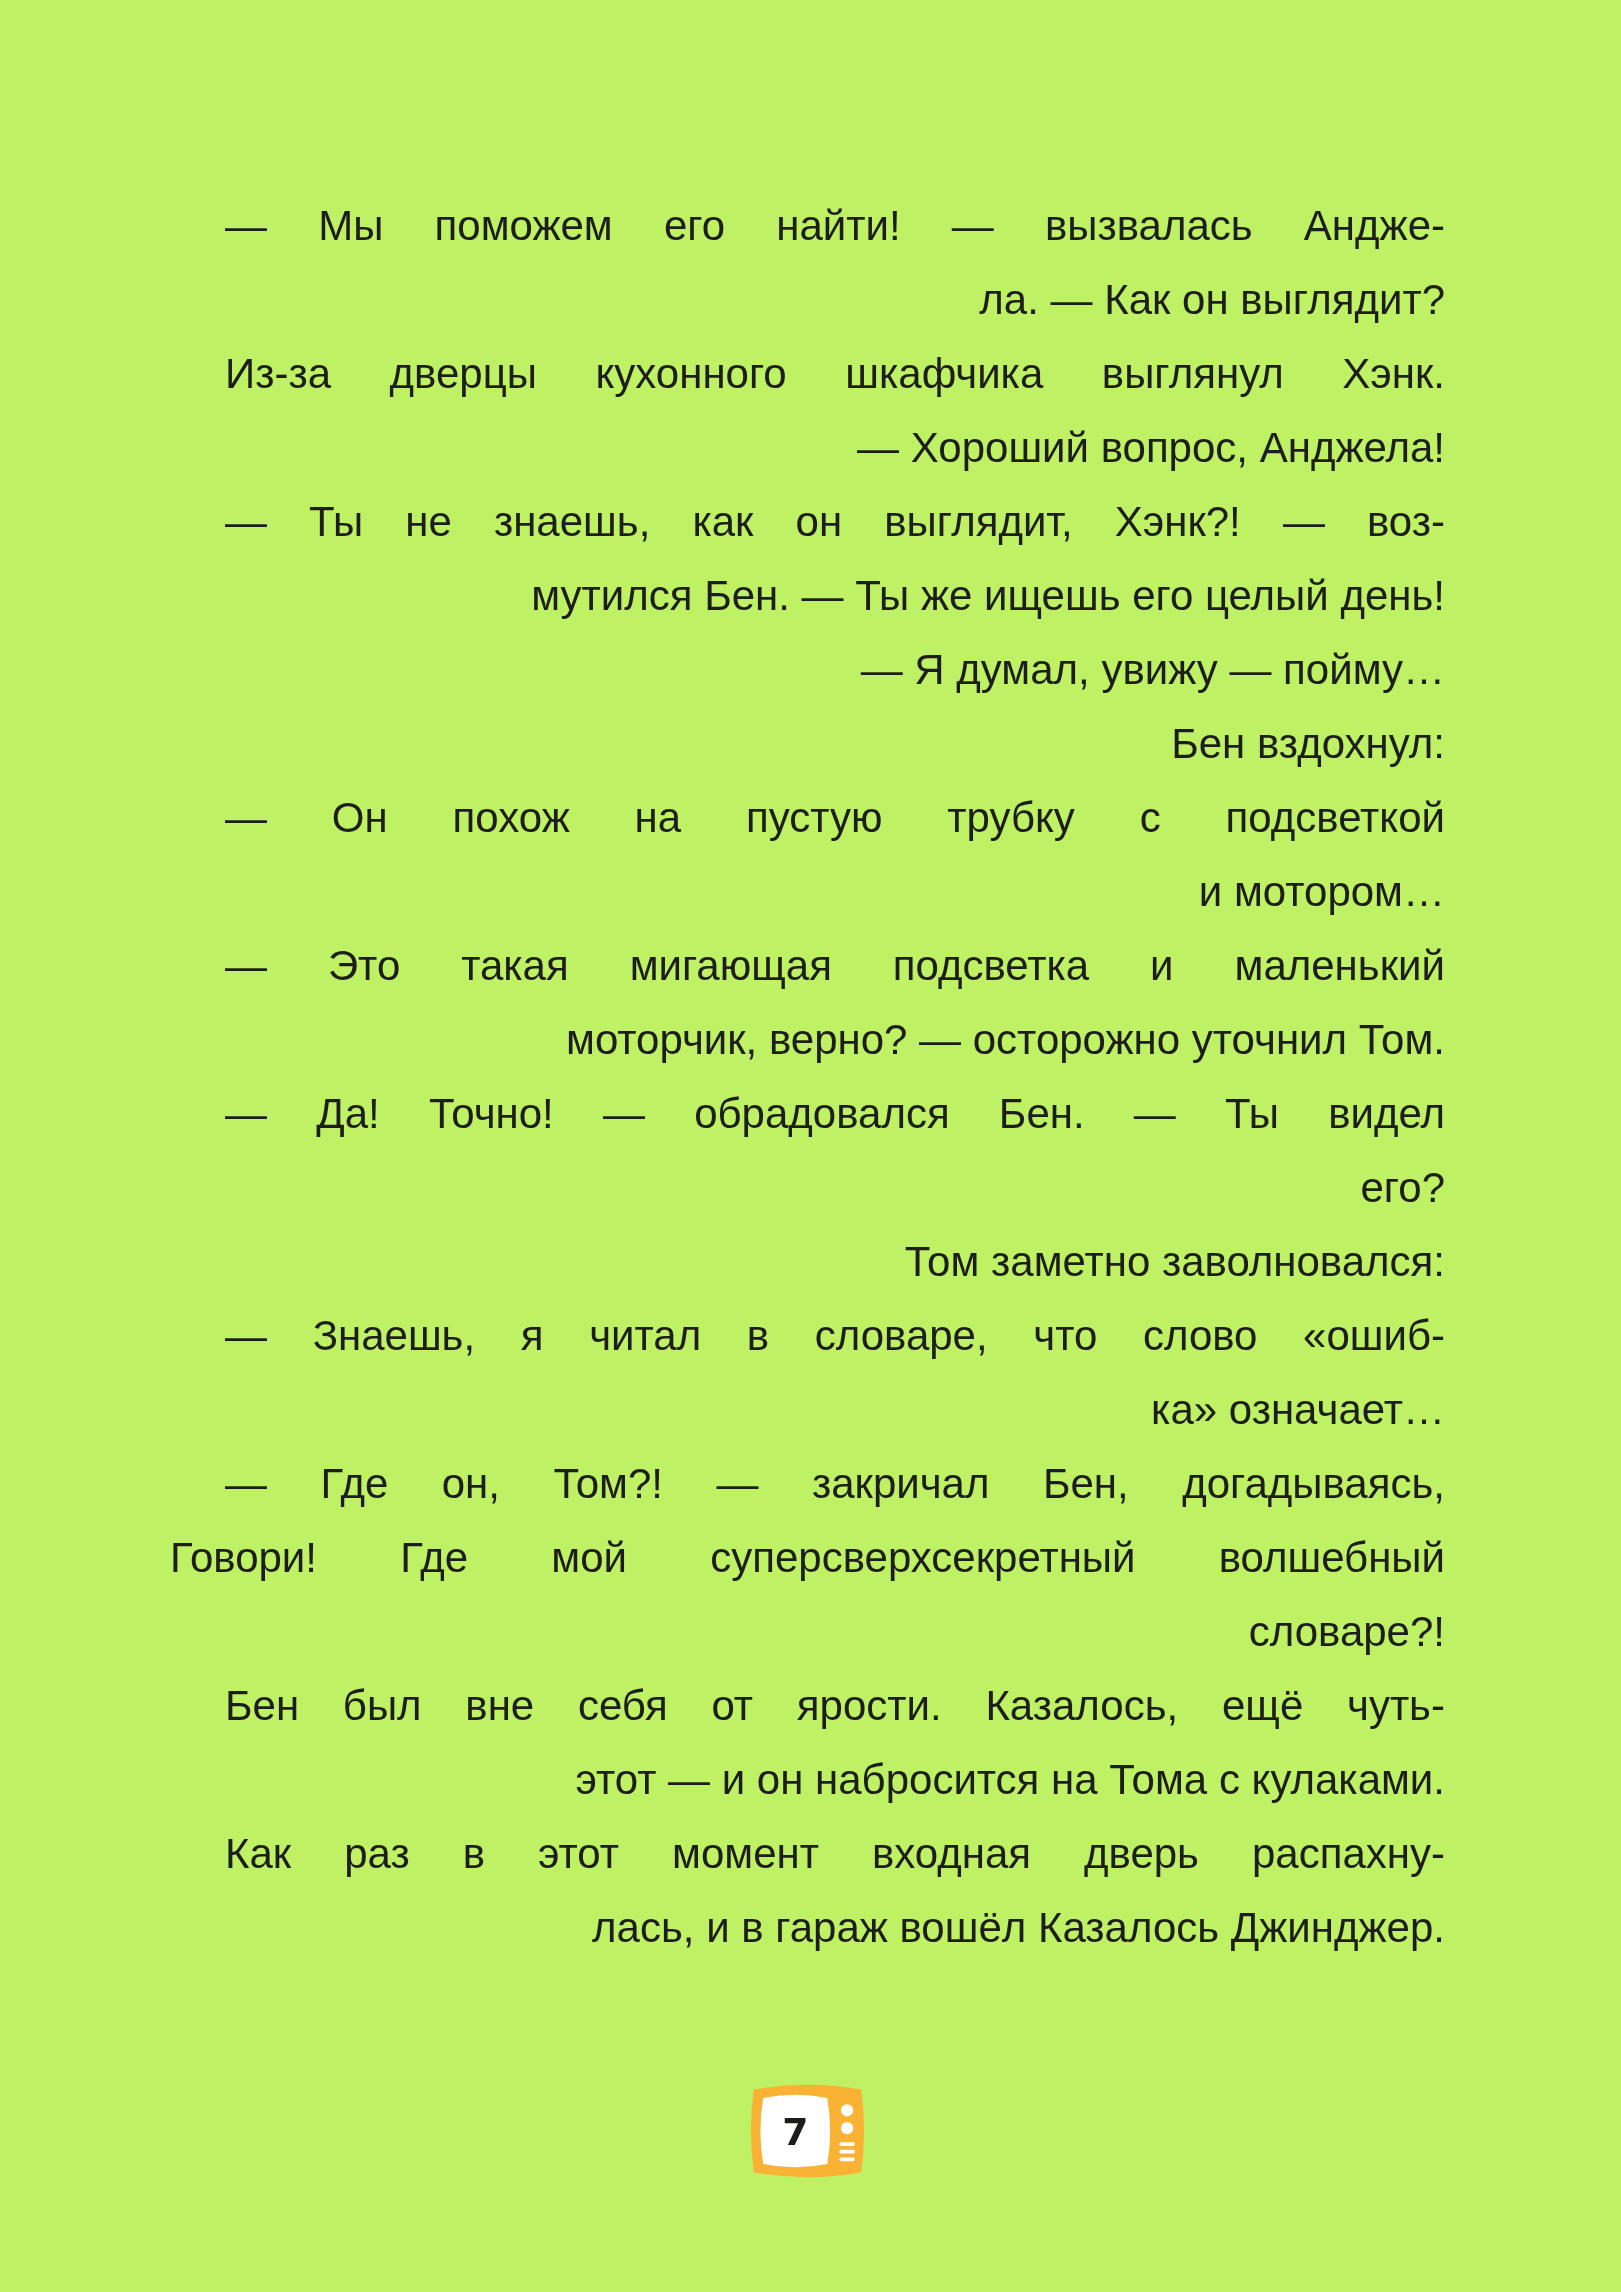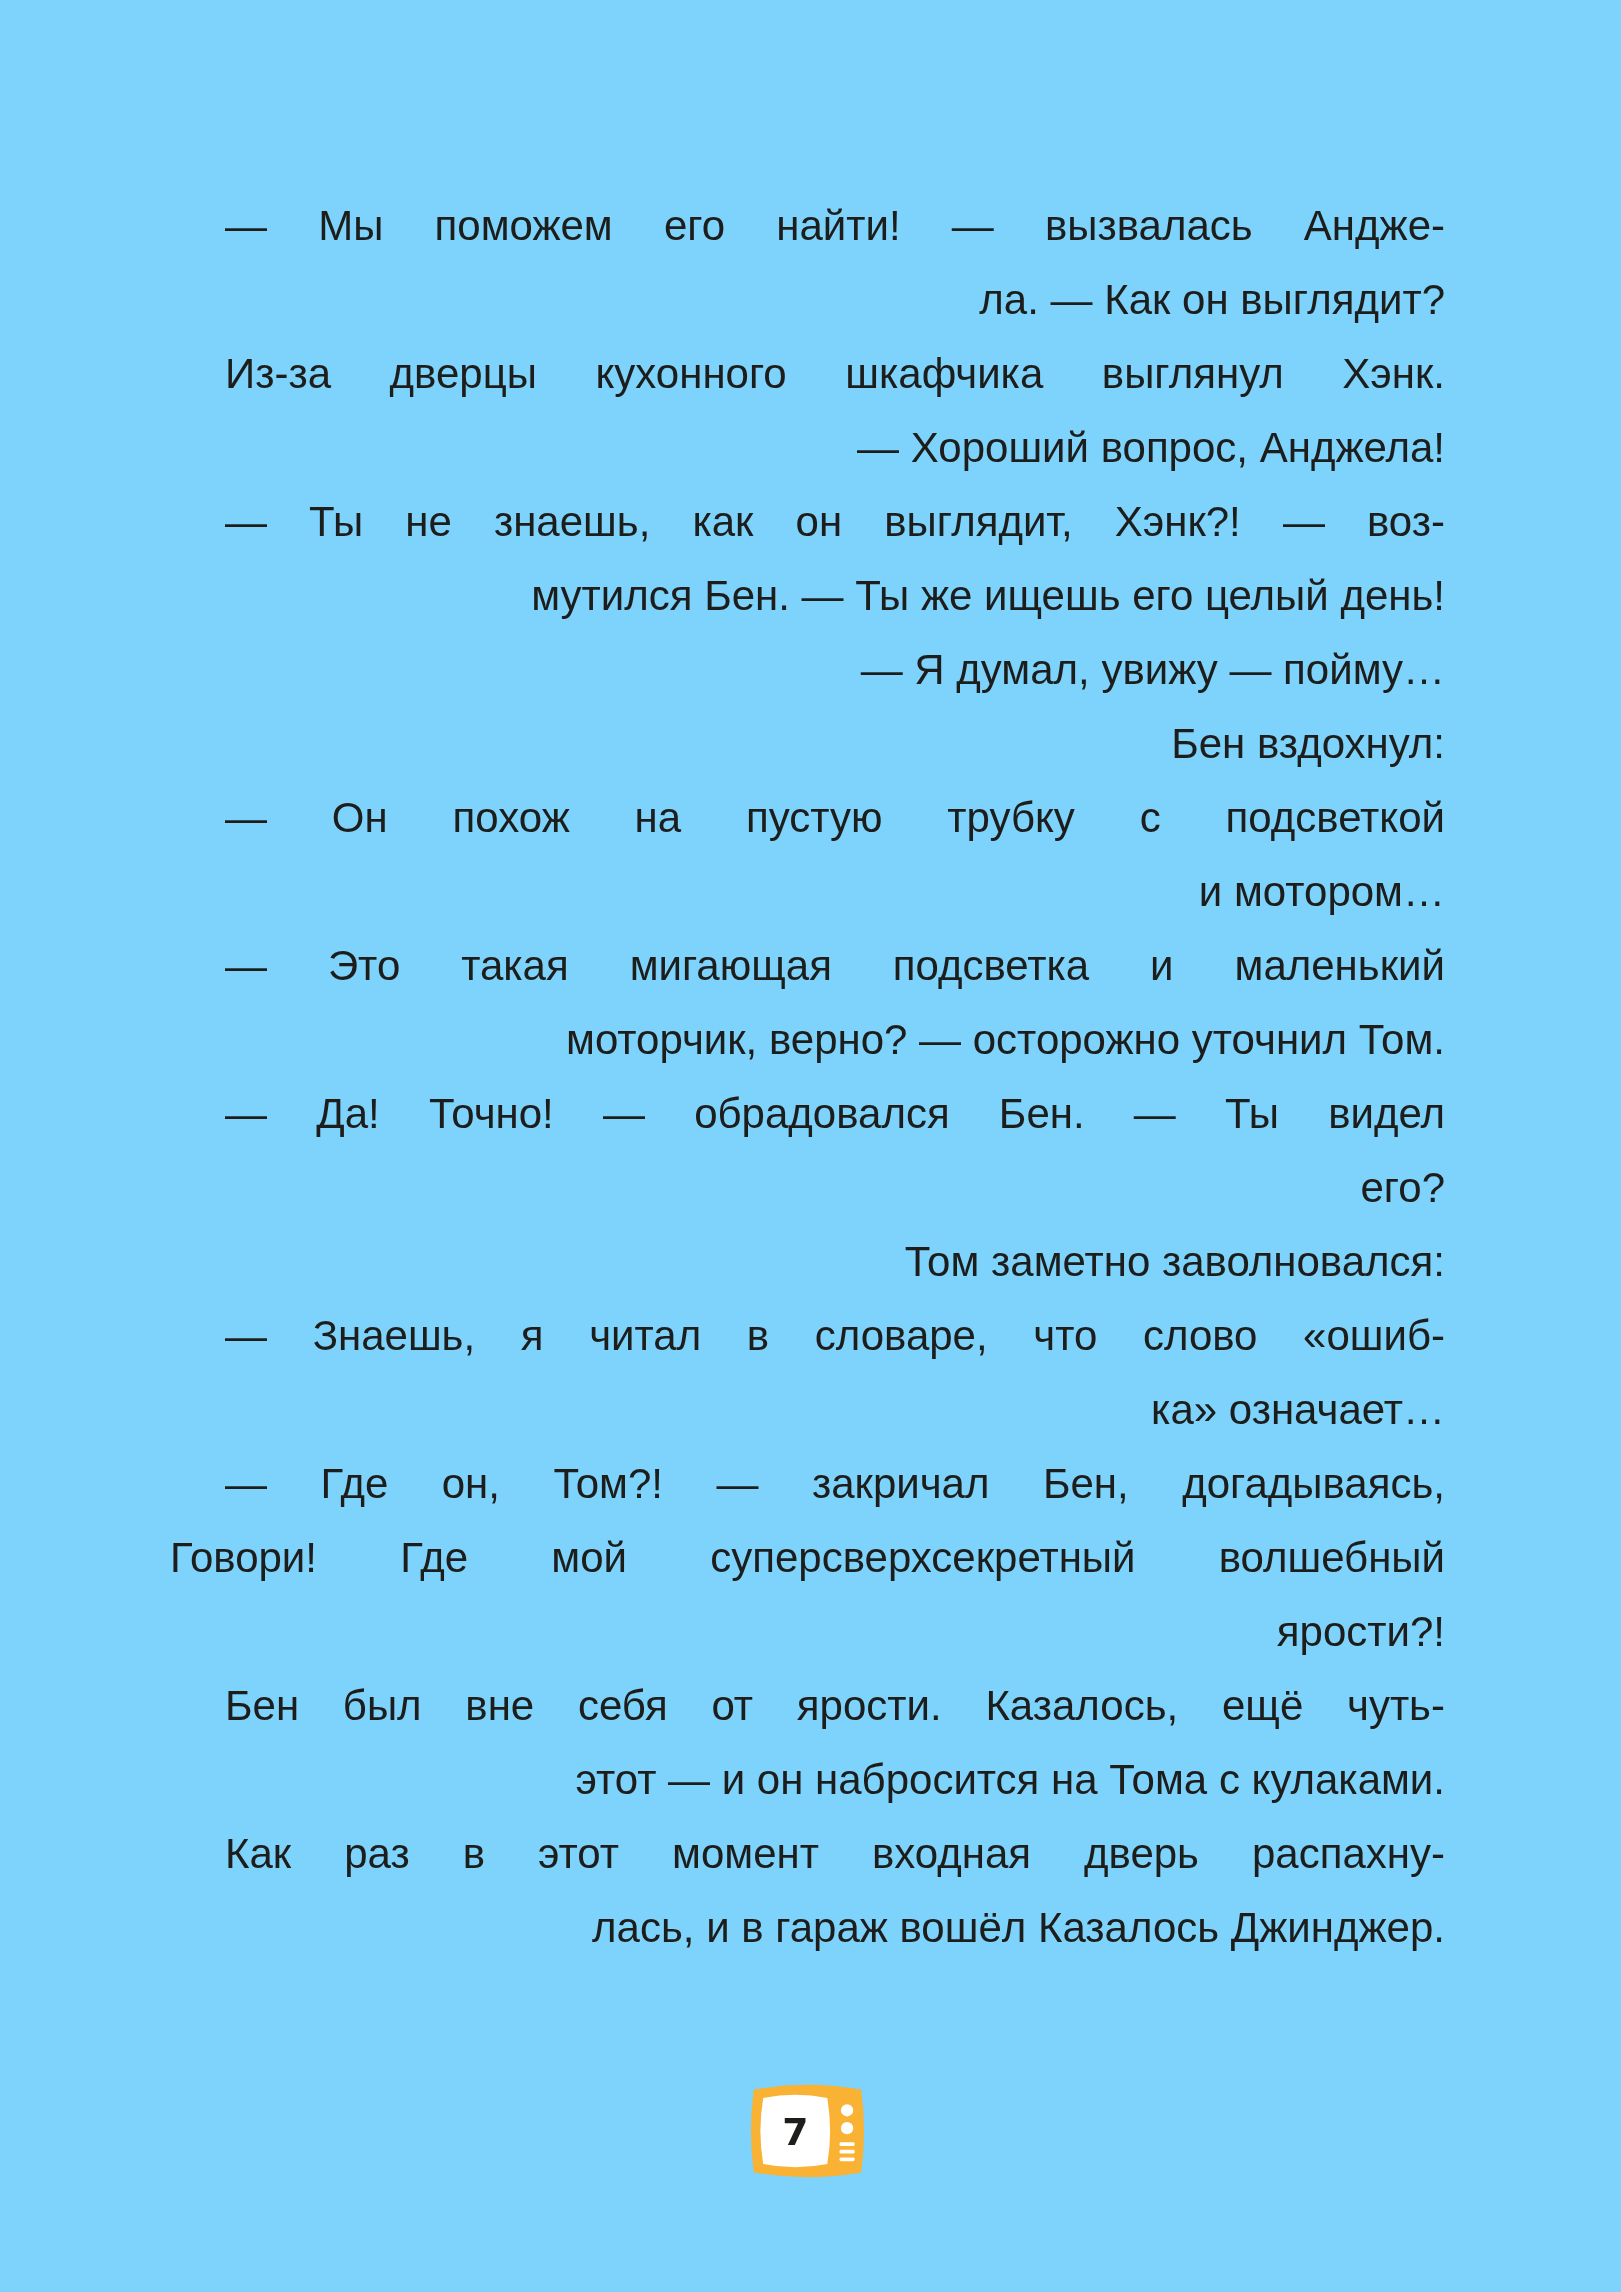--- a/index.html
+++ b/index.html
@@ -1,17 +1,17 @@
 <!DOCTYPE html>
 <html style="font-size:15px"><head>
 <meta charset="utf-8">
 <style>
   html, body { margin: 0; padding: 0; background: #ffffff; }
   body { width: 1621px; height: 2292px; position: relative; overflow: hidden; }
-  .page { position: absolute; left: 0; top: 0; width: 1621px; height: 2292px; background: #7dd3fc; }
+  .page { position: absolute; left: 0; top: 0; width: 1621px; height: 2292px; background: #bef264; }
   .text-block { position: absolute; left: 170px; top: 189px; width: 1275px; }
   .line {
     height: 74px; line-height: 74px;
     font-family: "Liberation Sans", sans-serif;
     font-size: 42px; color: #1d1d1b;
     white-space: nowrap; position: relative;
     letter-spacing: 0;
   }
   .line.just { text-align: justify; text-align-last: justify; }
   .line.indent { padding-left: 55px; }
@@ -38,21 +38,21 @@
       <div class="line last">и мотором…</div>
       <div class="line indent just">— Это такая мигающая подсветка и маленький</div>
       <div class="line last">моторчик, верно? — осторожно уточнил Том.</div>
       <div class="line indent just">— Да! Точно! — обрадовался Бен. — Ты видел</div>
       <div class="line last">его?</div>
       <div class="line indent last">Том заметно заволновался:</div>
       <div class="line indent just">— Знаешь, я читал в словаре, что слово «ошиб-</div>
       <div class="line last">ка» означает…</div>
       <div class="line indent just">— Где он, Том?! — закричал Бен, догадываясь,</div>
       <div class="line just">Говори! Где мой суперсверхсекретный волшебный</div>
-      <div class="line last">ярости?!</div>
+      <div class="line last">словаре?!</div>
       <div class="line indent just">Бен был вне себя от ярости. Казалось, ещё чуть-</div>
       <div class="line last">этот — и он набросится на Тома с кулаками.</div>
       <div class="line indent just">Как раз в этот момент входная дверь распахну-</div>
       <div class="line last">лась, и в гараж вошёл Казалось Джинджер.</div>
     </div>
 
   <div class="tv">
     <svg width="123" height="98" viewBox="0 0 130 104">
       <path d="M8 8 Q65 -2 122 8 Q128 52 122 96 Q65 106 8 96 Q2 52 8 8 Z" fill="#F9B233"></path>
       <path d="M18 17 Q52 10 86 17 Q92 52 86 87 Q52 94 18 87 Q12 52 18 17 Z" fill="#ffffff"></path>

